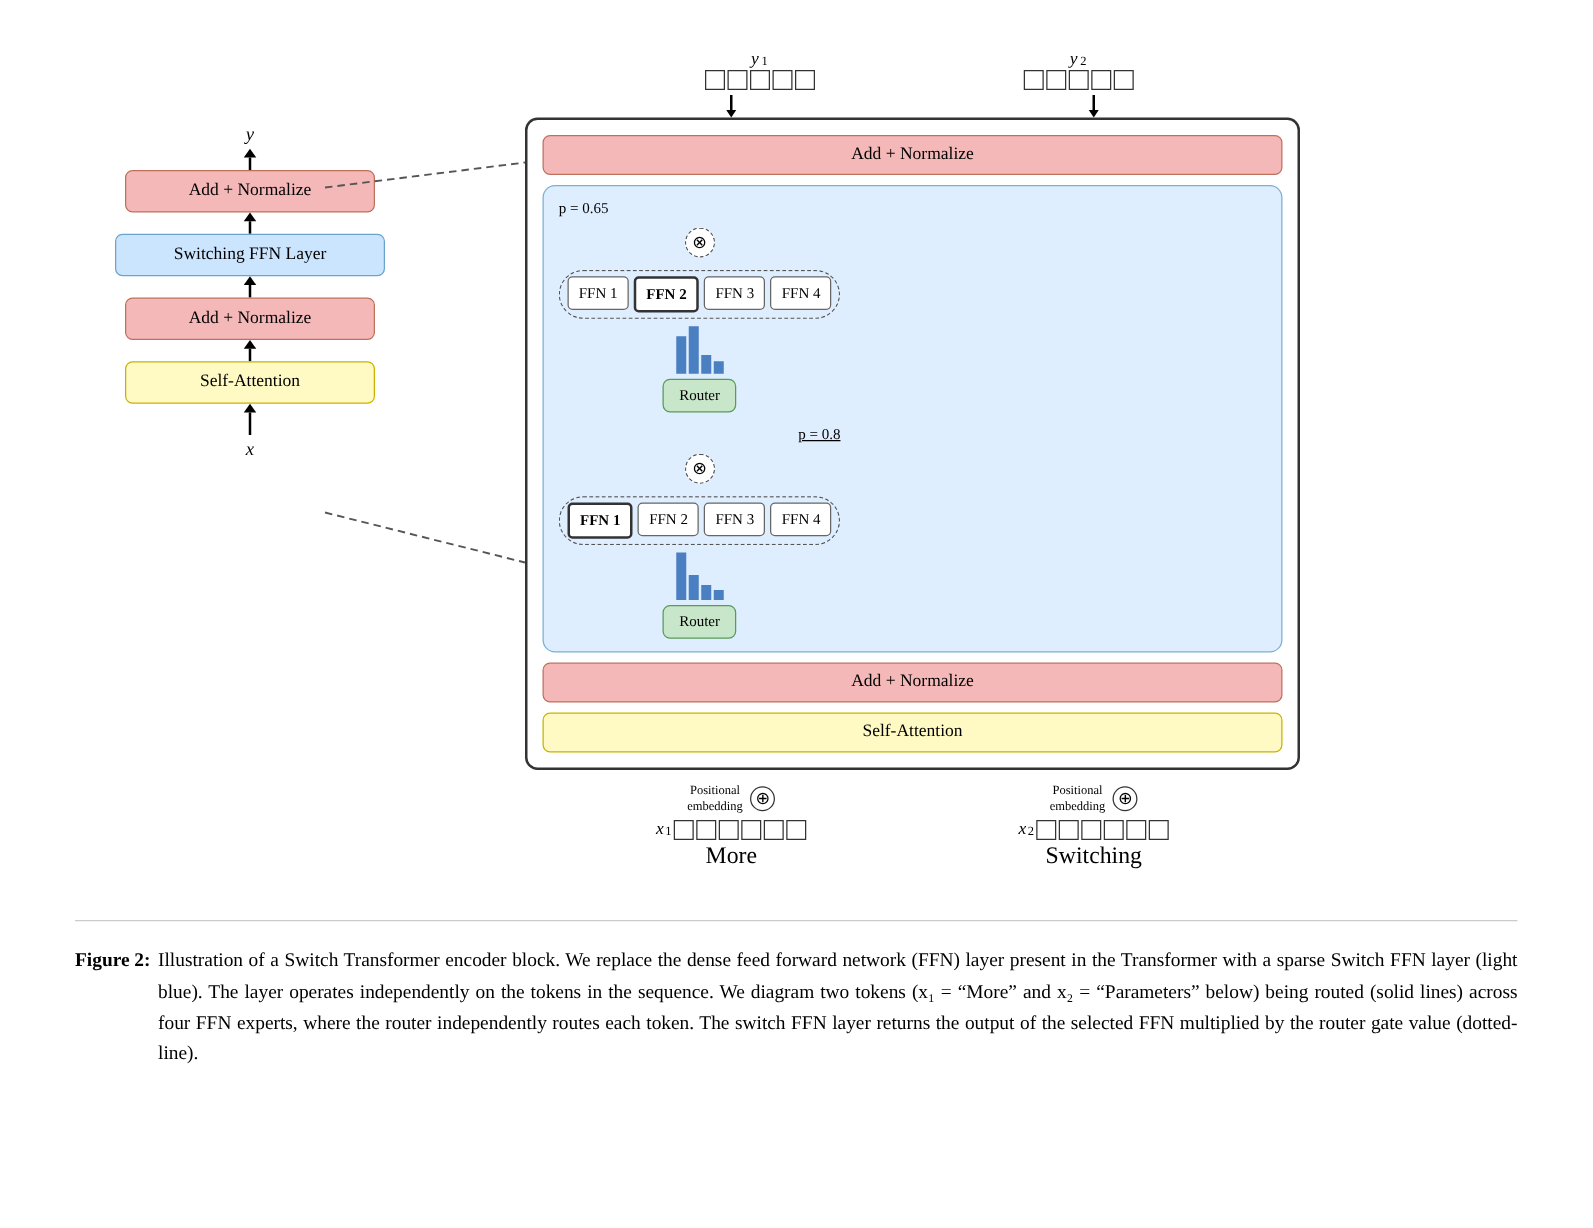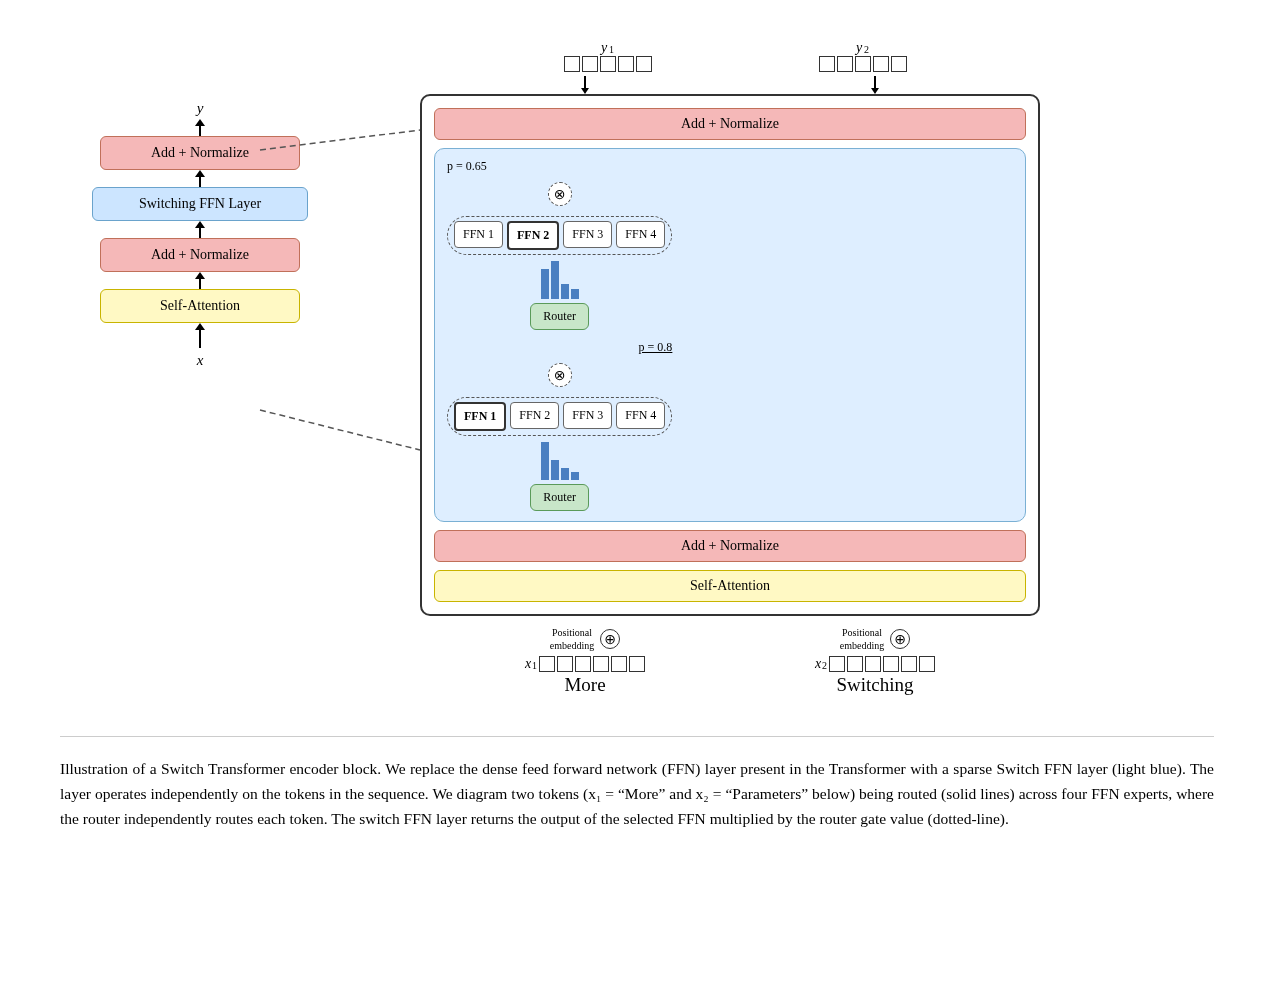--- a/index.html
+++ b/index.html
@@ -508,16 +508,17 @@
         </div>
 
       </div>
     </div>
 
   </div>
 
   <div style="width:100%;height:1px;background:#ccc;margin:10px 0;"></div>
 
   <div class="caption">
+    <span class="caption-fig">Figure 2:</span>
     <span class="caption-text">Illustration of a Switch Transformer encoder block.  We replace the dense feed forward network (FFN) layer present in the Transformer with a sparse Switch FFN layer (light blue).  The layer operates independently on the tokens in the sequence.  We diagram two tokens (x₁ = “More” and x₂ = “Parameters” below) being routed (solid lines) across four FFN experts, where the router independently routes each token.  The switch FFN layer returns the output of the selected FFN multiplied by the router gate value (dotted-line).</span>
   </div>
 
 </div>
 
 </body></html>

